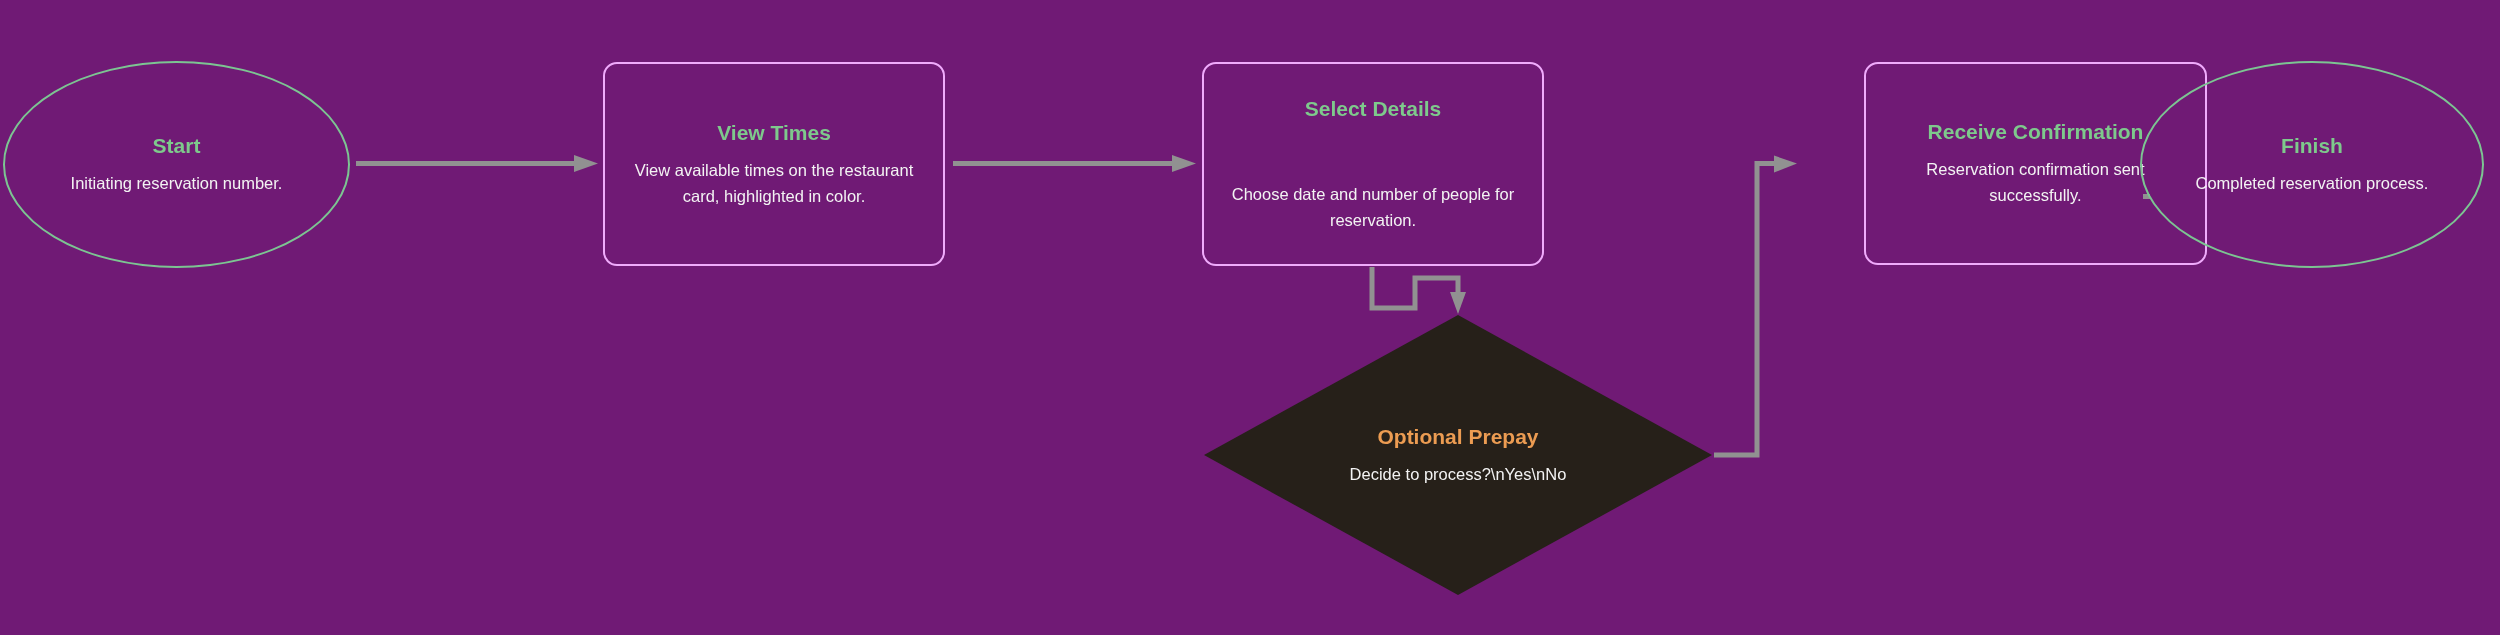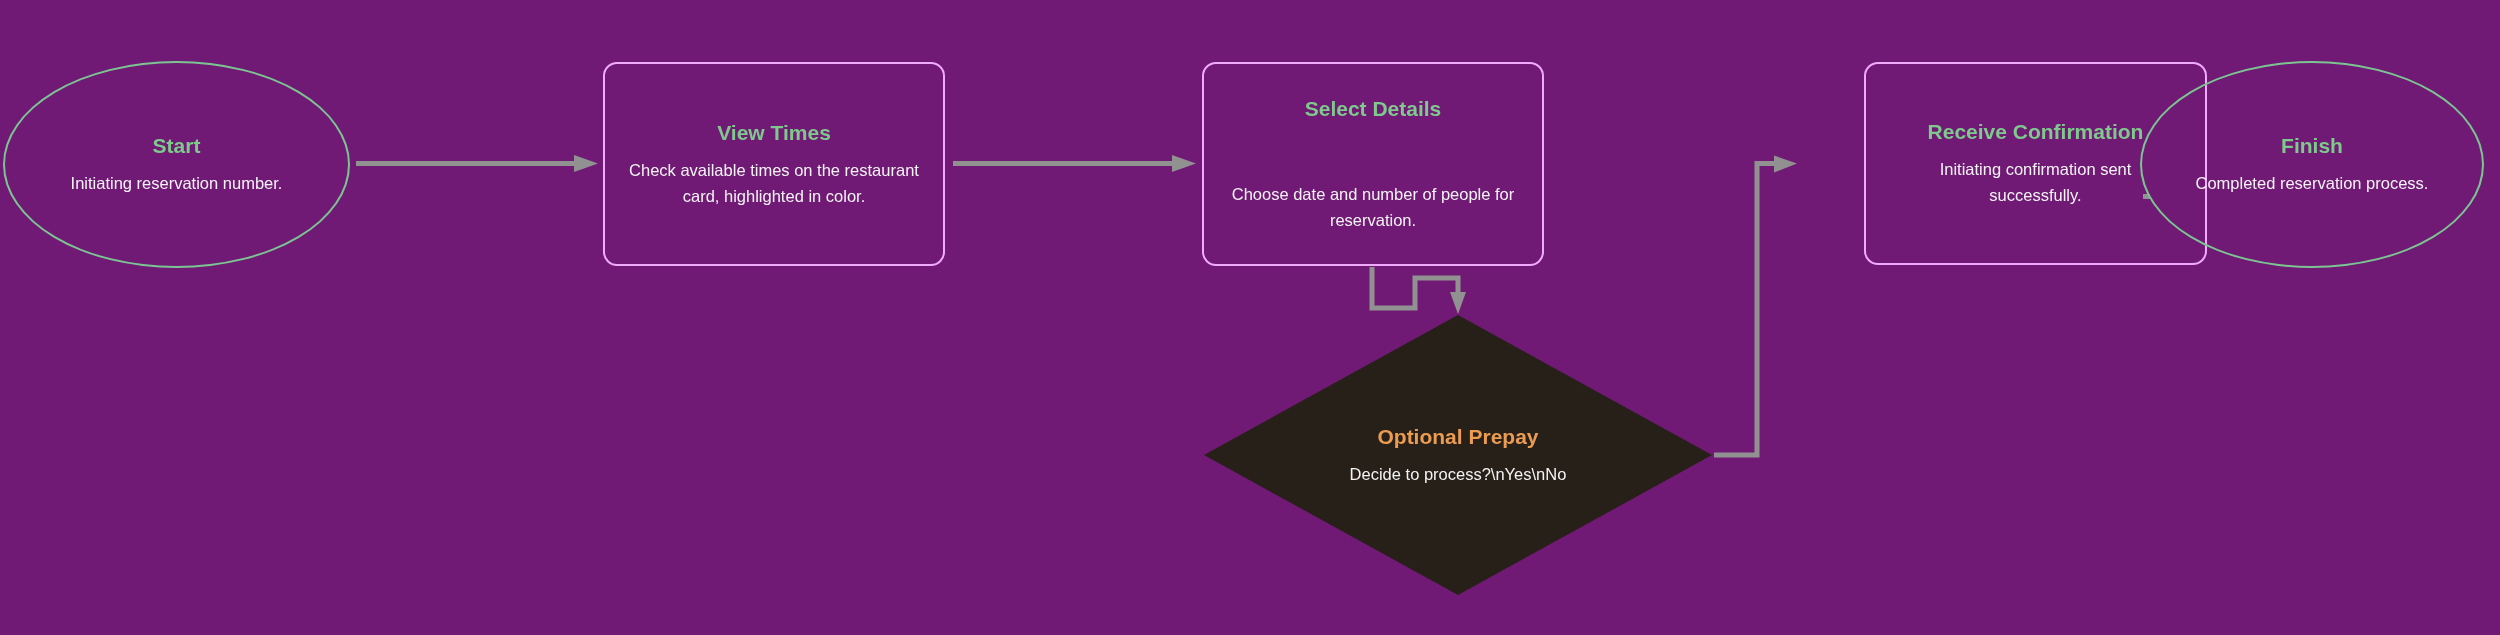--- a/index.html
+++ b/index.html
@@ -110,38 +110,38 @@
     </g>
   </svg>
 
   <div class="node ellipse" style="left:3px; top:61px; width:347px; height:207px;">
     <div class="node-title">Start</div>
     <div class="node-body">Initiating reservation number.</div>
   </div>
 
   <div class="node rect" style="left:603px; top:62px; width:342px; height:204px;">
     <div class="node-title">View Times</div>
-    <div class="node-body">Check available times on the restaurant
+    <div class="node-body">View available times on the restaurant
 card, highlighted in color.</div>
   </div>
 
   <div class="node rect" style="left:1202px; top:62px; width:342px; height:204px;gap:48px;">
     <div class="node-title">Select Details</div>
     <div class="node-body">Choose date and number of people for
 reservation.</div>
   </div>
 
   <div class="node diamond-label" style="left:1204px; top:315px; width:508px; height:280px;">
     <div class="node-title orange">Optional Prepay</div>
     <div class="node-body">Decide to process?\nYes\nNo</div>
   </div>
 
   <div class="node rect" style="left:1864px; top:62px; width:343px; height:203px;">
     <div class="node-title">Receive Confirmation</div>
-    <div class="node-body">Initiating confirmation sent
+    <div class="node-body">Reservation confirmation sent
 successfully.</div>
   </div>
 
   <div class="node ellipse" style="left:2140px; top:61px; width:344px; height:207px;align-items:center;">
     <div class="node-title">Finish</div>
     <div class="node-body">Completed reservation process.</div>
   </div>
 
 </div>
 

